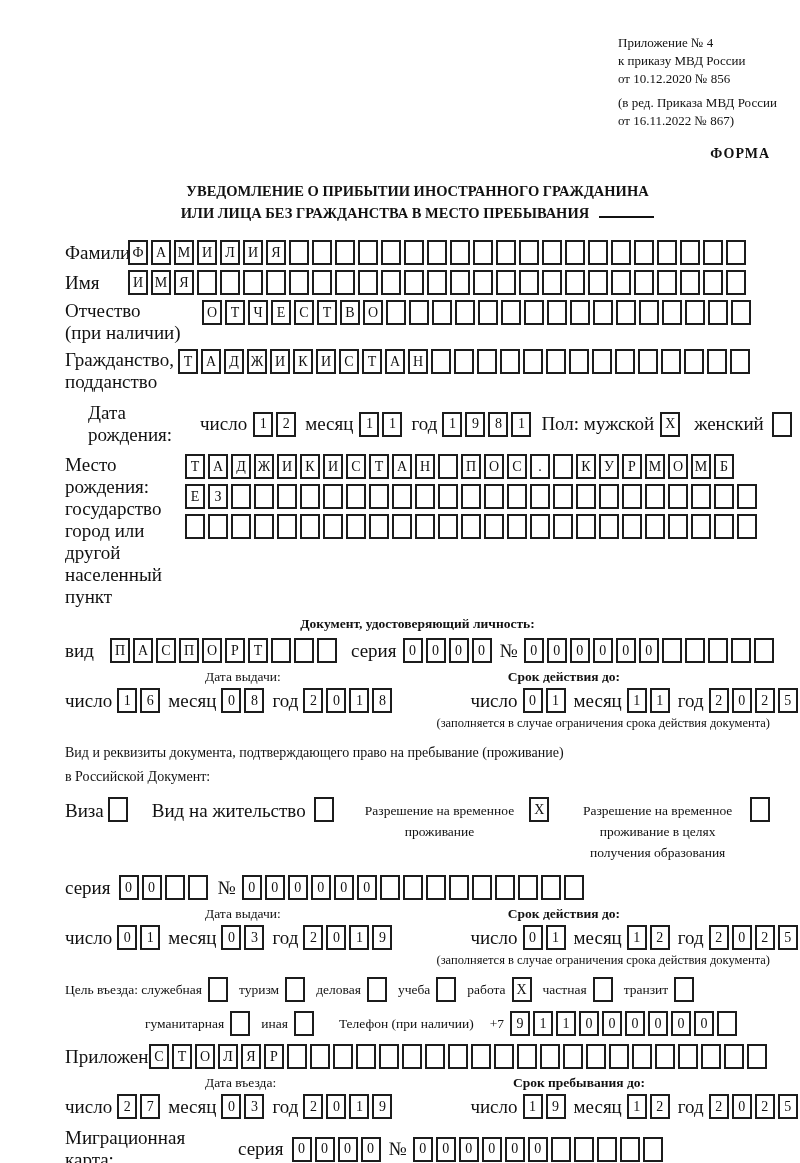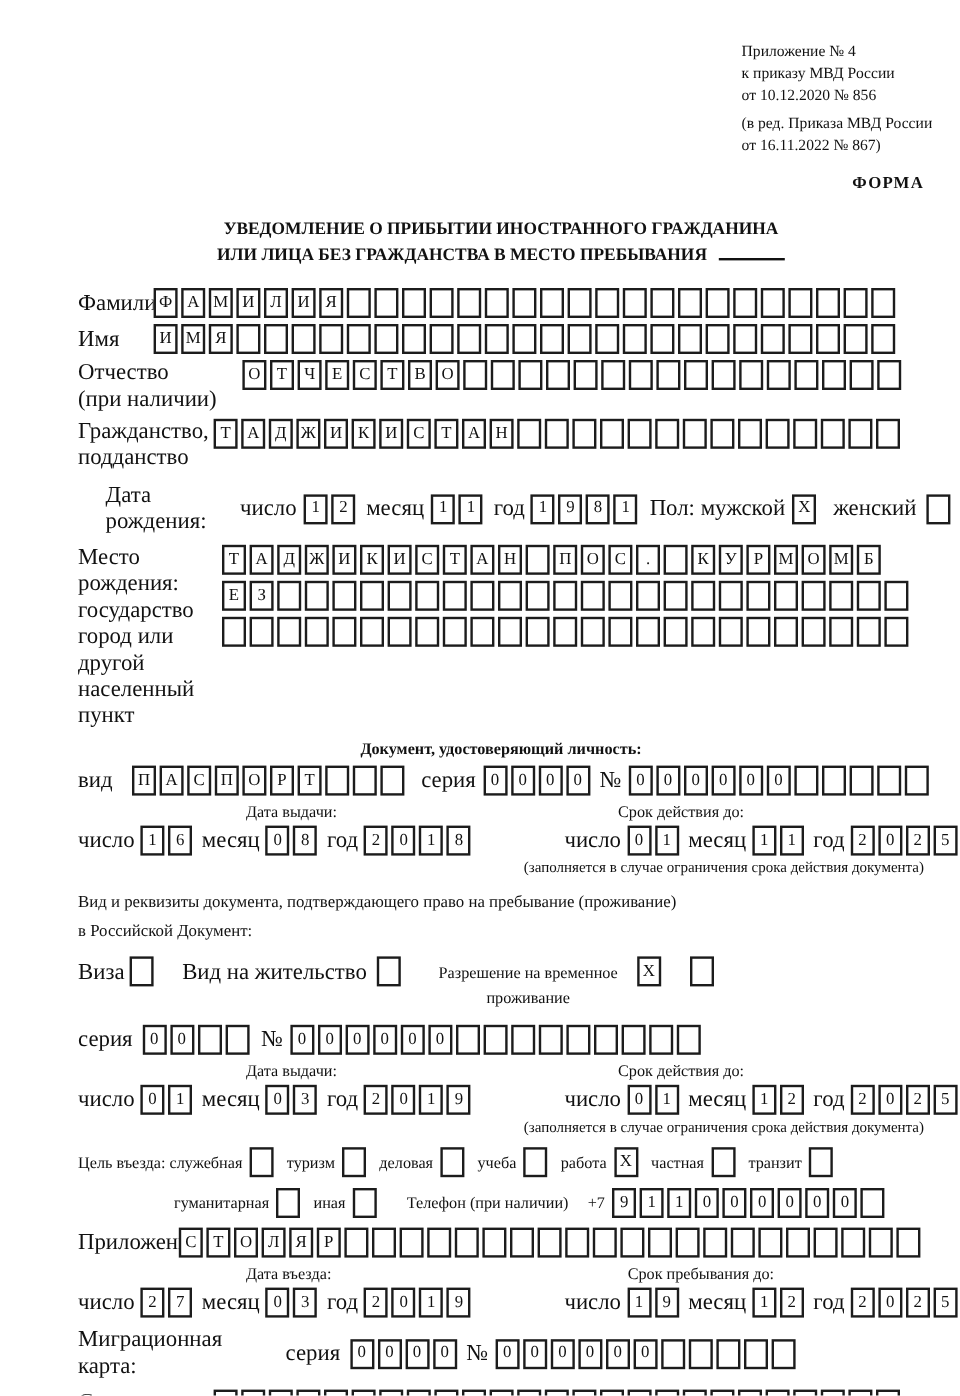--- a/index.html
+++ b/index.html
@@ -32,21 +32,21 @@
     font-size:14px; flex:none;
   }
   .w63 { width:63px; }
   .stack { display:flex; flex-direction:column; justify-content:flex-start; }
   .rowtop { align-items:flex-start; }
 
   .center-head { text-align:center; font-weight:bold; font-size:13.5px; margin-top:8px; }
 
   .date-heads { display:flex; font-size:13.5px; margin-top:6px; }
   .dh1 { margin-left:140px; }
-  .dh2 { margin-left:auto; margin-right:150px; }
+  .dh2 { margin-left:auto; margin-right:150px;font-weight:bold; }
   .date-row { display:flex; align-items:center; margin-top:3px; }
   .date-row .lbl { margin-right:5px; }
   .date-row .cells { margin-right:8px; }
   .dspacer { width:70px; flex:none; }
   .note-right { text-align:right; font-size:12.5px; margin-top:3px; }
 
   .intro { font-size:14px; margin-top:10px; line-height:24px; }
 
   .opt-row { display:flex; align-items:flex-start; margin-top:8px; }
   .opt-row .lbl { margin-right:8px; padding-top:3px; }
@@ -432,20 +432,21 @@
     <span class="lbl">Вид на жительство</span>
     <span class="cells">
         <span class="cell"></span>
       </span>
     <span class="gap24"></span>
     <span class="opt-lbl-c" style="width:165px;">Разрешение на временное проживание</span>
     <span class="cells">
         <span class="cell">X</span>
       </span>
     <span class="gap24"></span>
+    <span class="opt-lbl-c" style="width:170px;">Разрешение на временное проживание в целях получения образования</span>
     <span class="cells">
         <span class="cell"></span>
       </span>
   </div>
 
   <div class="row" style="margin-top:12px;">
     <span class="lbl" style="margin-right:8px;">серия</span>
     <span class="cells" style="margin-right:10px;">
         <span class="cell">0</span>
         <span class="cell">0</span>

